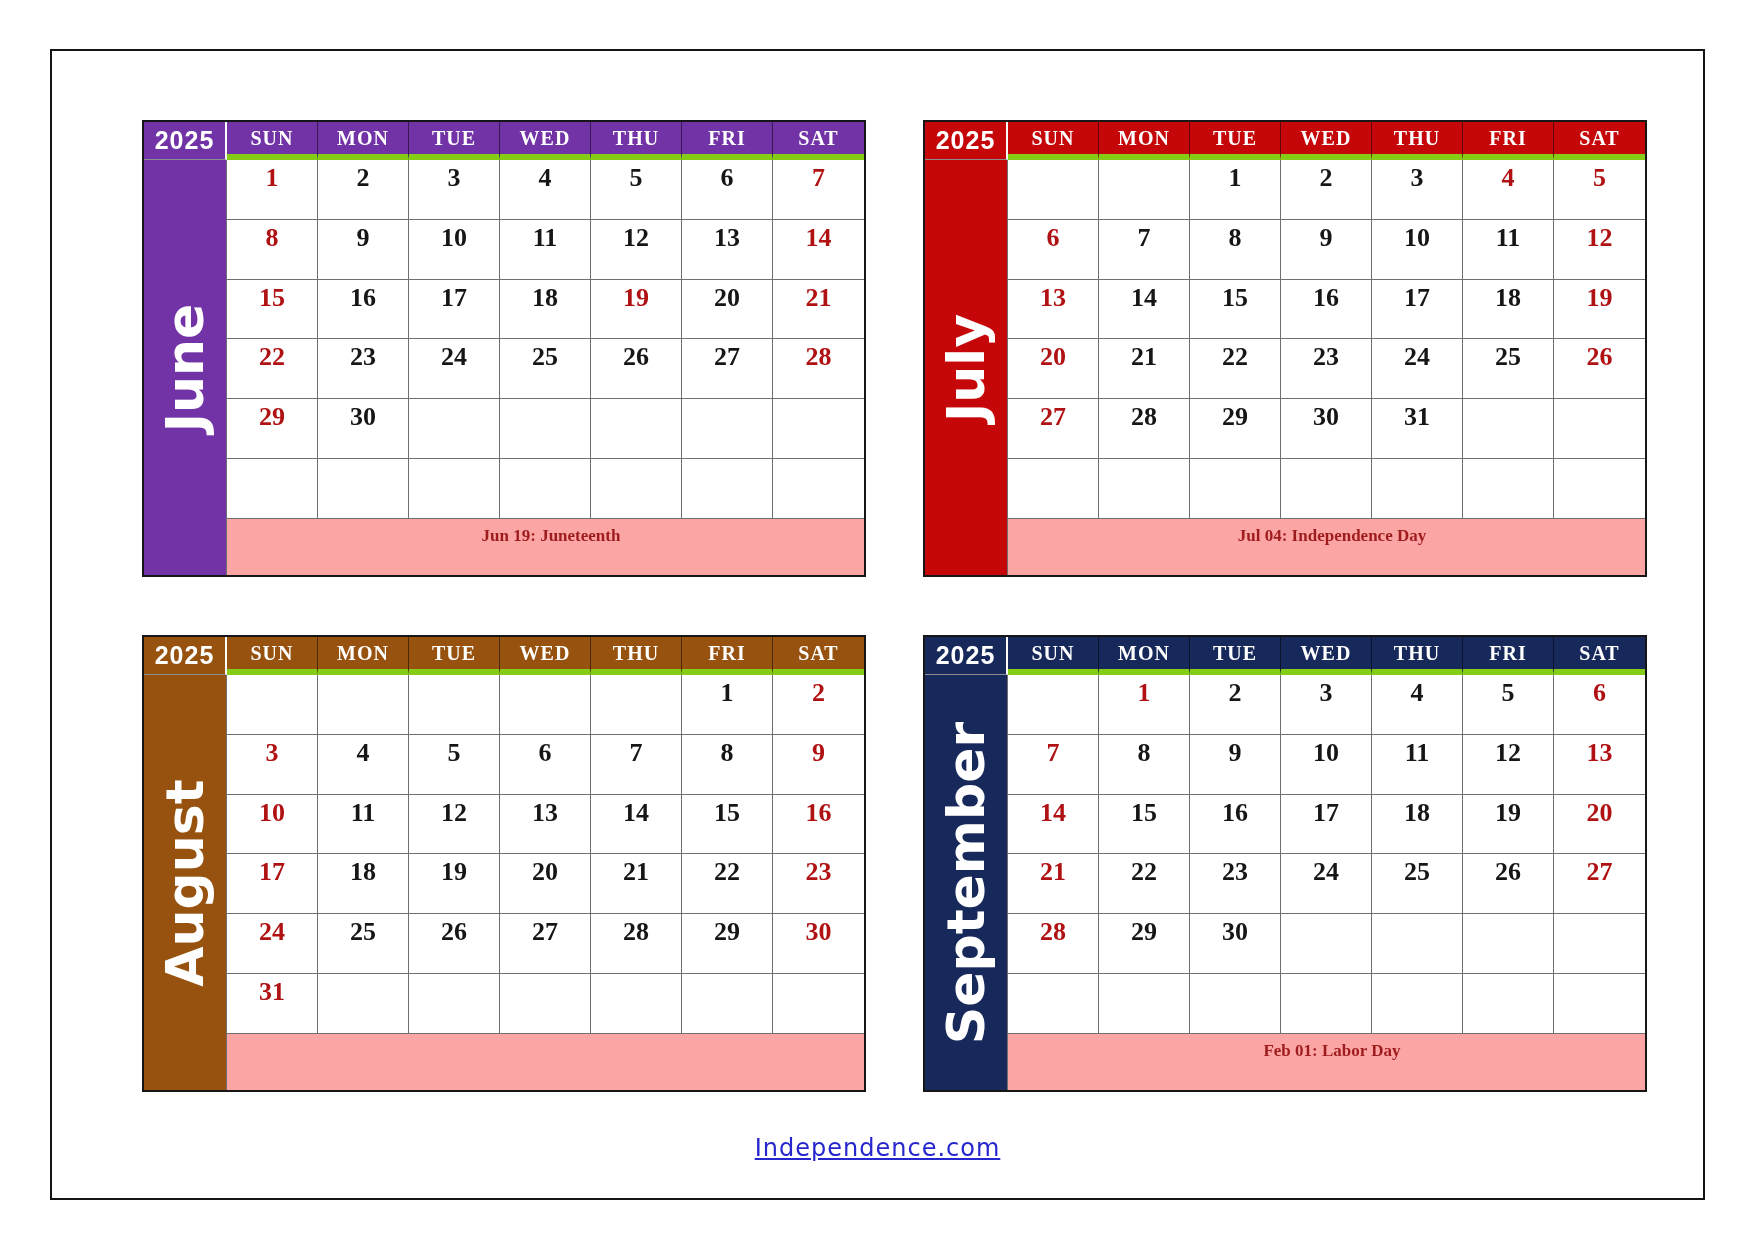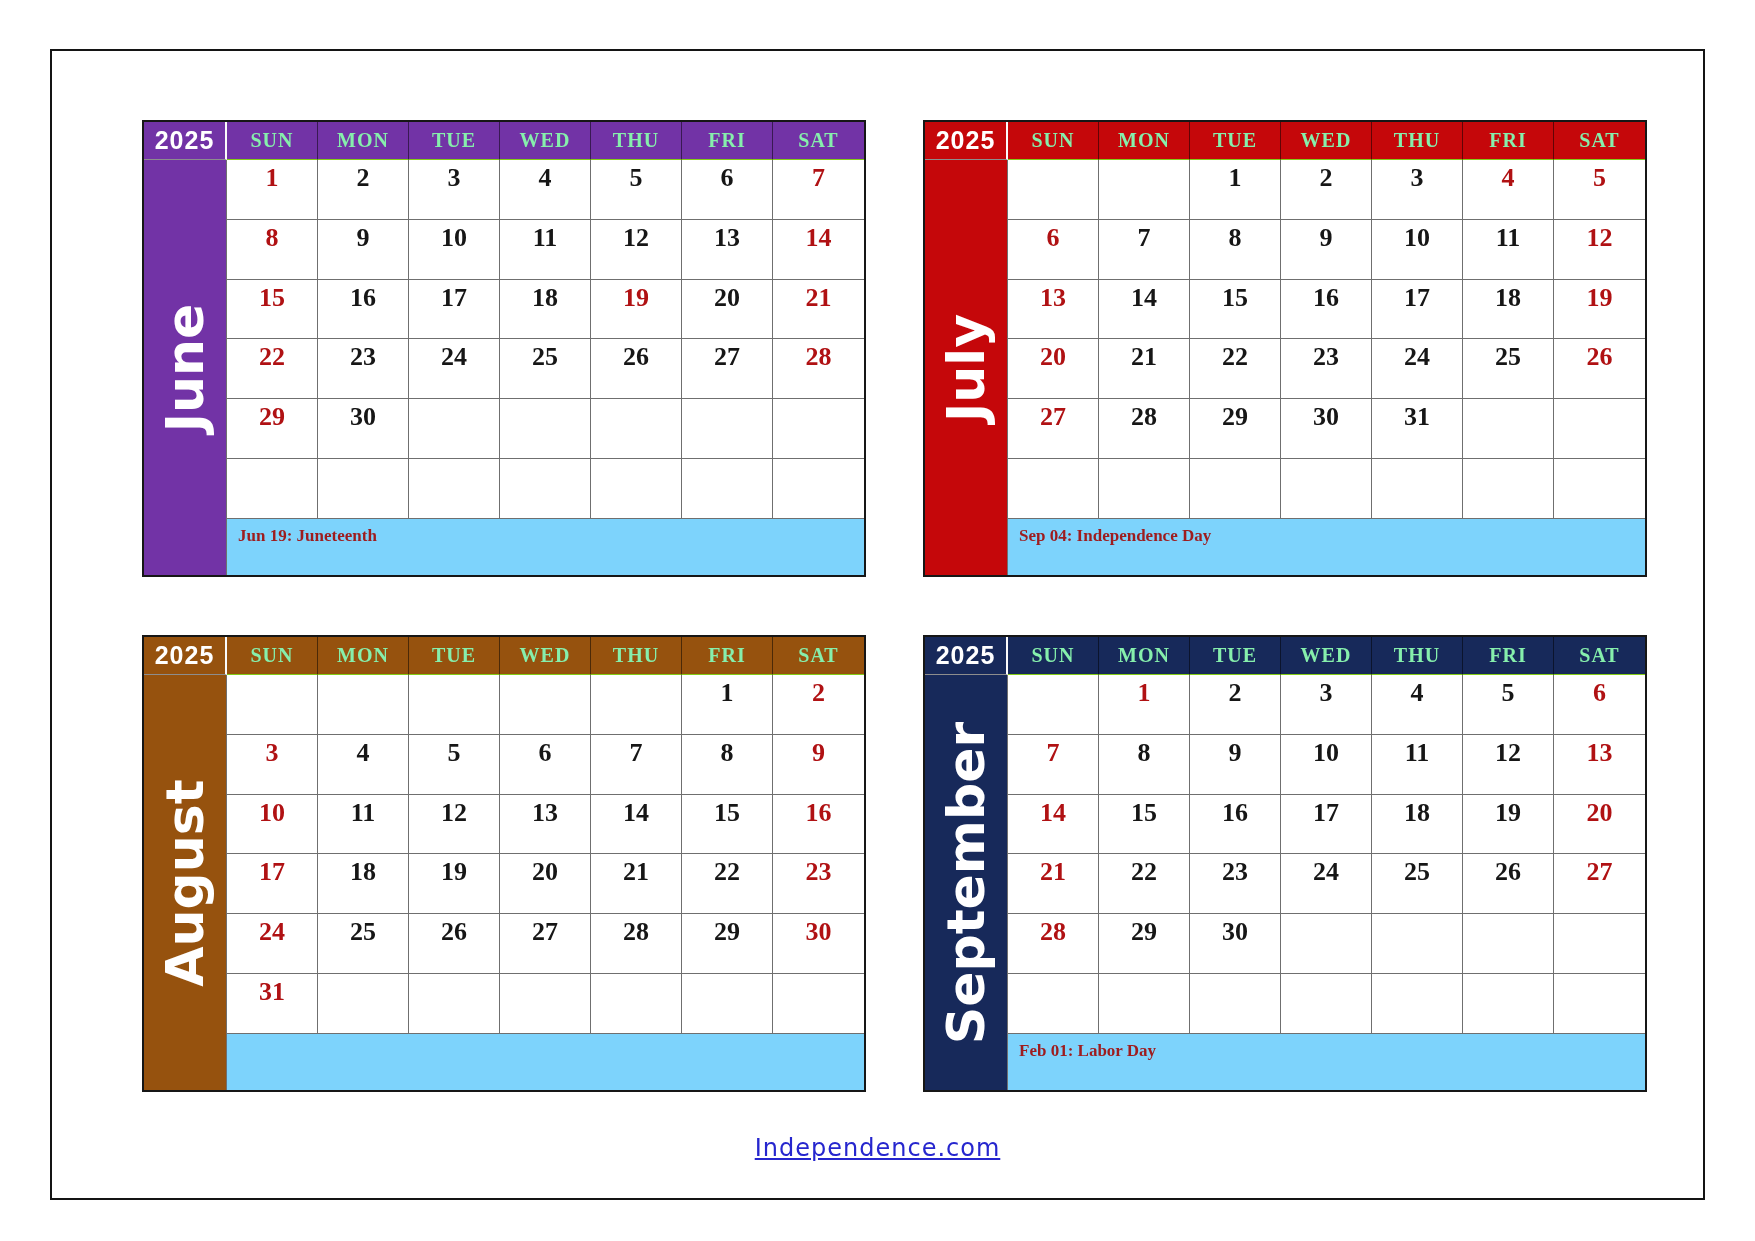--- a/index.html
+++ b/index.html
@@ -21,24 +21,24 @@
   #cal-july{left:923px;top:120px;}
   #cal-august{left:142px;top:635px;}
   #cal-september{left:923px;top:635px;}
   .ycell{
     grid-row:1;grid-column:1;background:var(--accent);color:#fff;
     font:700 25px "Liberation Sans",sans-serif;letter-spacing:1px;
     display:flex;align-items:center;justify-content:center;
     border-right:2px solid #fbfbfb;border-bottom:1px solid #8d8d8d;box-sizing:border-box;
   }
   .hcell{
-    background:var(--accent);color:#86efac;
+    background:var(--accent);color:#ffffff;
     font:700 20px "Liberation Serif",serif;letter-spacing:1px;
     display:flex;align-items:center;justify-content:center;
-    border-right:1px solid rgba(0,0,0,.5);border-bottom:1px solid #84cc16;box-sizing:border-box;
+    border-right:1px solid rgba(0,0,0,.5);border-bottom:6px solid #84cc16;box-sizing:border-box;
   }
   .sidebar{
     grid-row:2/9;grid-column:1;background:var(--accent);
     border-right:1px solid #6f6f6f;box-sizing:border-box;
     display:flex;align-items:center;justify-content:center;
   }
   .mname{
     transform:rotate(-90deg);white-space:nowrap;color:#fff;
     font:700 52px "DejaVu Sans",sans-serif;
   }
@@ -46,21 +46,21 @@
     background:#fff;color:#161616;
     font:700 26px "Liberation Serif",serif;
     display:flex;justify-content:center;align-items:flex-start;
     padding-top:3px;box-sizing:border-box;
     border-right:1px solid #6f6f6f;border-bottom:1px solid #6f6f6f;
   }
   .dcell.red{color:var(--date-red);}
   .holiday{
     grid-row:8;grid-column:2/9;
     font:700 17px "Liberation Serif",serif;color:var(--holiday-red);
-    padding:7px 0 0 11px;box-sizing:border-box;background:#7dd3fc;
+    padding:7px 0 0 11px;box-sizing:border-box;background:#fca5a5;text-align:center;
   }
   .footer-wrap{
     position:absolute;left:0;top:1134px;width:1755px;text-align:center;
   }
   .footer-link{
     font:400 24px "DejaVu Sans",sans-serif;letter-spacing:1px;
     color:#2626CE;text-decoration:underline;cursor:pointer;
   }
 </style>
 </head>
@@ -123,21 +123,21 @@
     <div class="dcell" style="grid-area: 7 / 6;"></div>
     <div class="dcell" style="grid-area: 7 / 7;"></div>
     <div class="dcell" style="grid-area: 7 / 8; border-right: none;"></div>
   </div>
 
 <div class="cal" id="cal-july" style="--accent: #C5070A;">
   <div class="ycell">2025</div>
   <div class="sidebar">
     <span class="mname">July</span>
   </div>
-  <div class="holiday">Sep 04: Independence Day</div>
+  <div class="holiday">Jul 04: Independence Day</div>
 <div class="hcell" style="grid-area: 1 / 2;">SUN</div>
     <div class="hcell" style="grid-area: 1 / 3;">MON</div>
     <div class="hcell" style="grid-area: 1 / 4;">TUE</div>
     <div class="hcell" style="grid-area: 1 / 5;">WED</div>
     <div class="hcell" style="grid-area: 1 / 6;">THU</div>
     <div class="hcell" style="grid-area: 1 / 7;">FRI</div>
     <div class="hcell" style="grid-area: 1 / 8; border-right: none;">SAT</div>
     <div class="dcell" style="grid-area: 2 / 2;"></div>
     <div class="dcell" style="grid-area: 2 / 3;"></div>
     <div class="dcell" style="grid-area: 2 / 4;">1</div>

